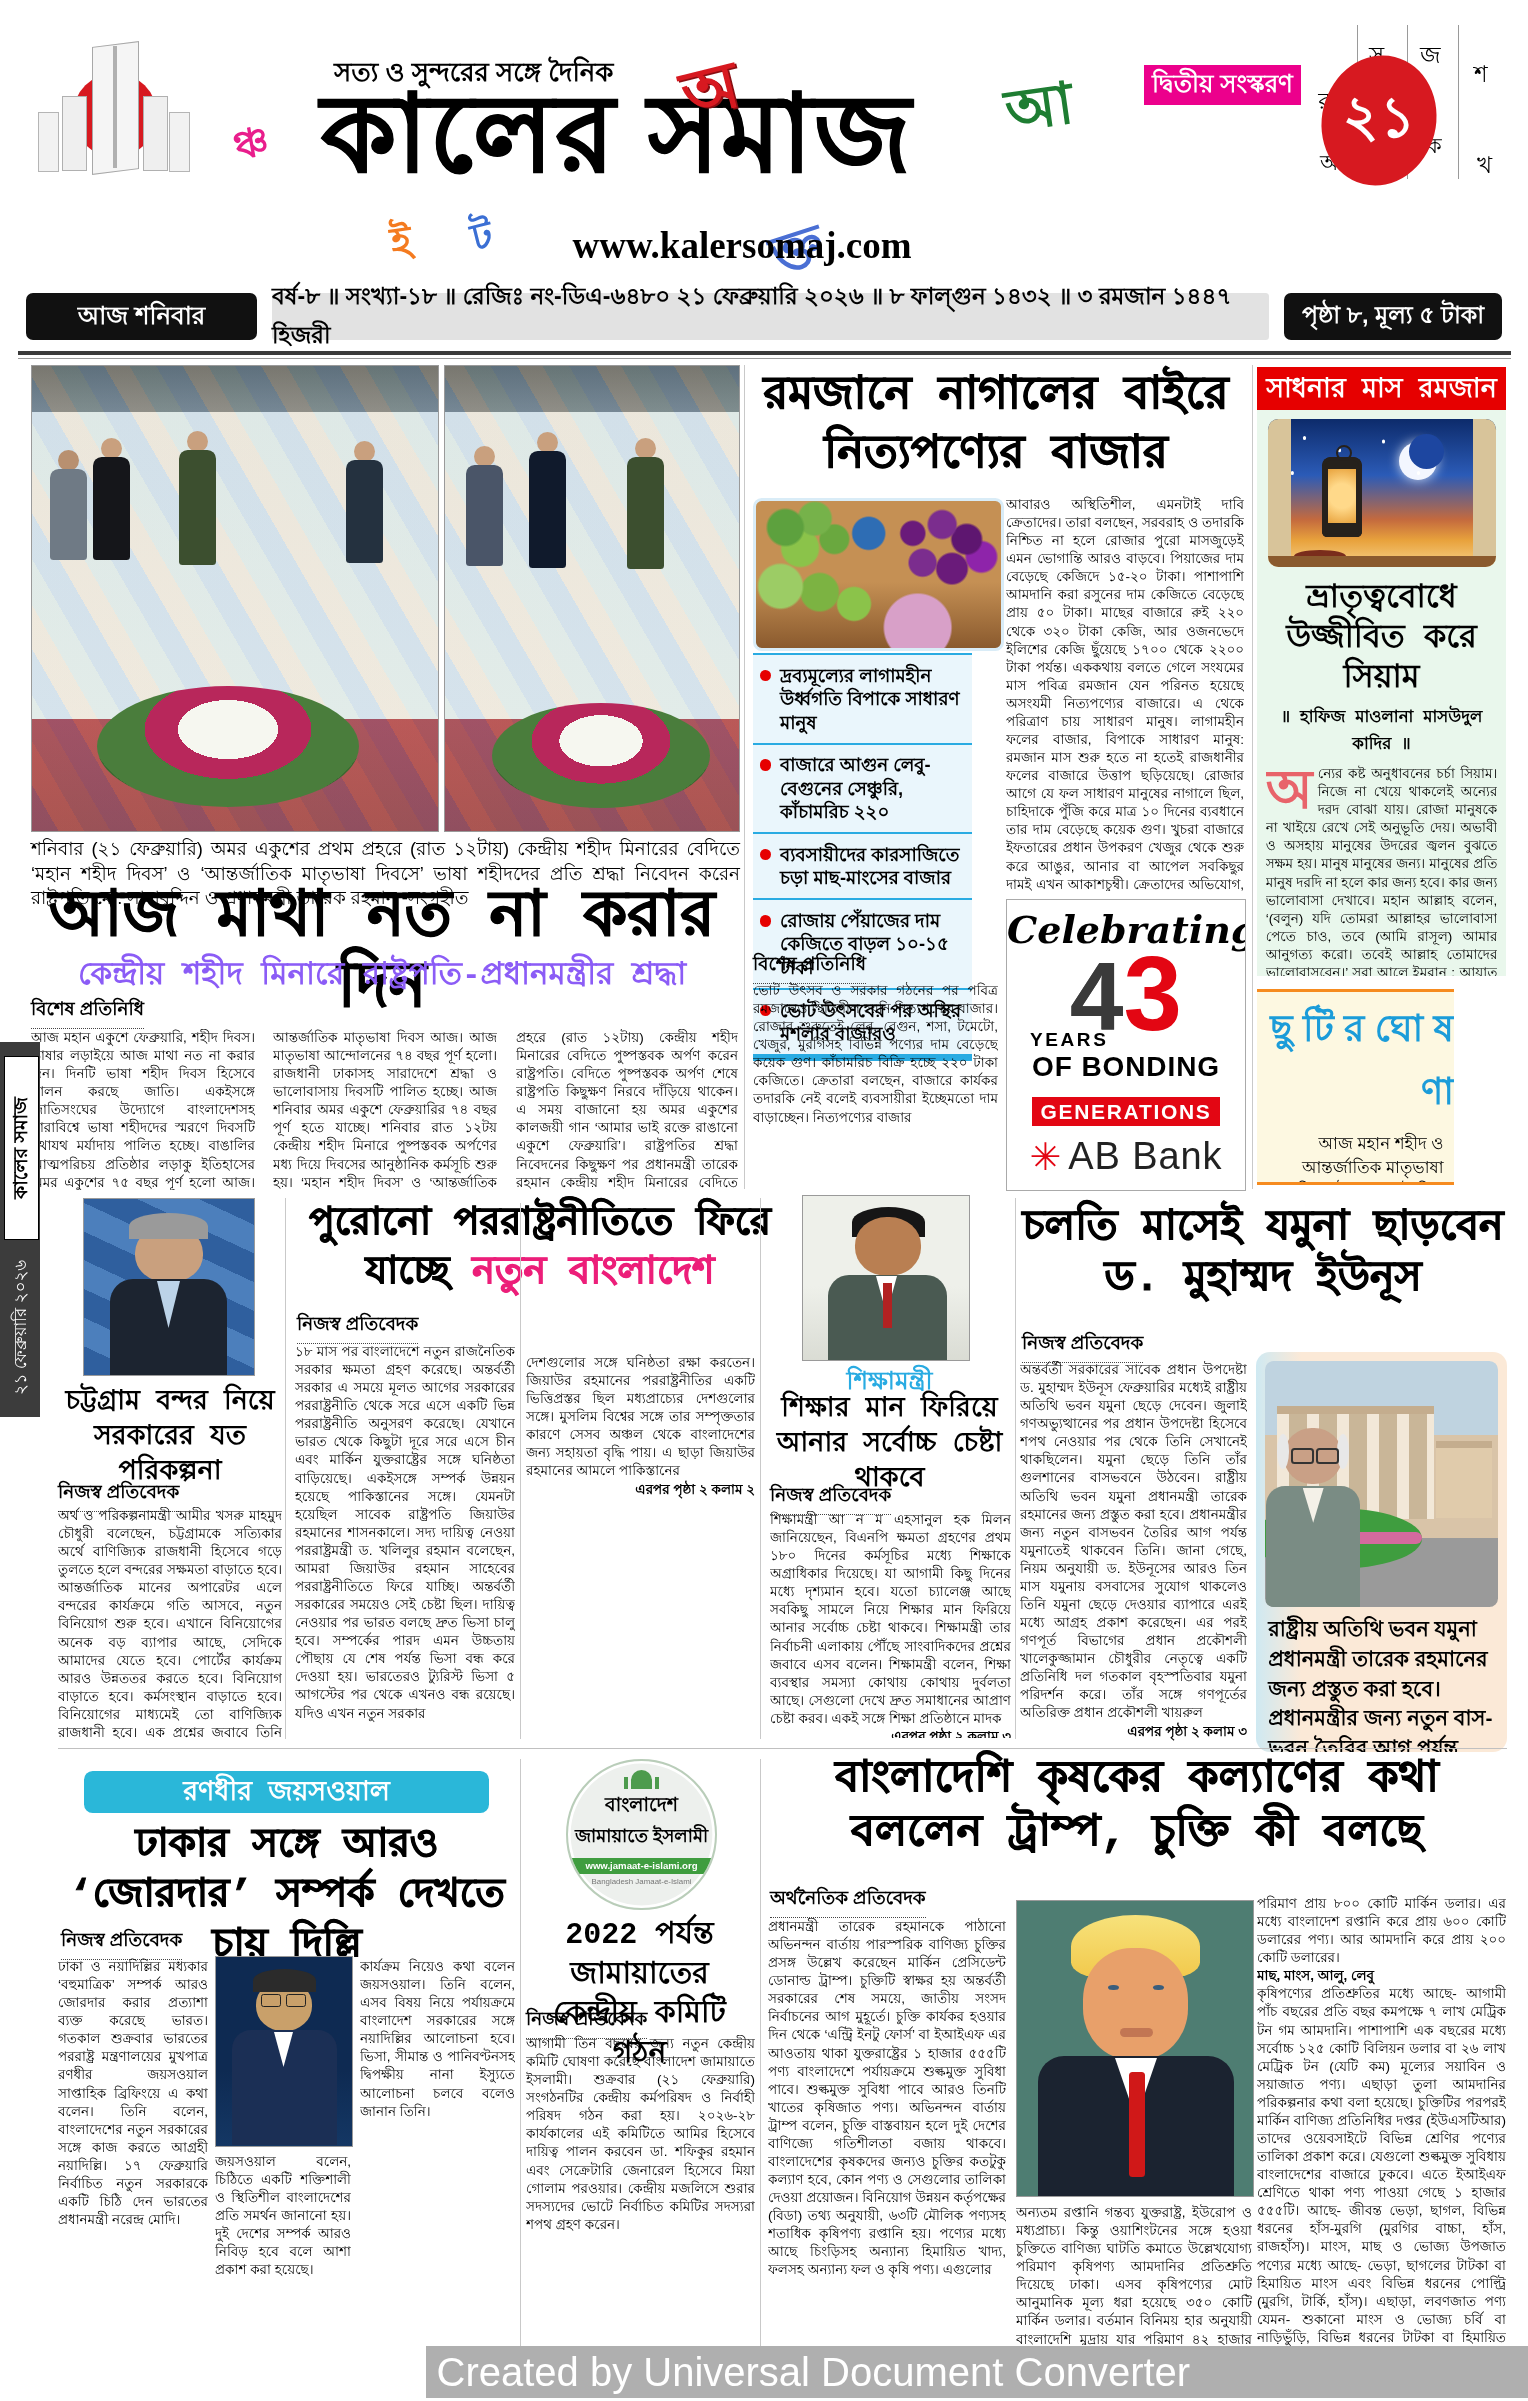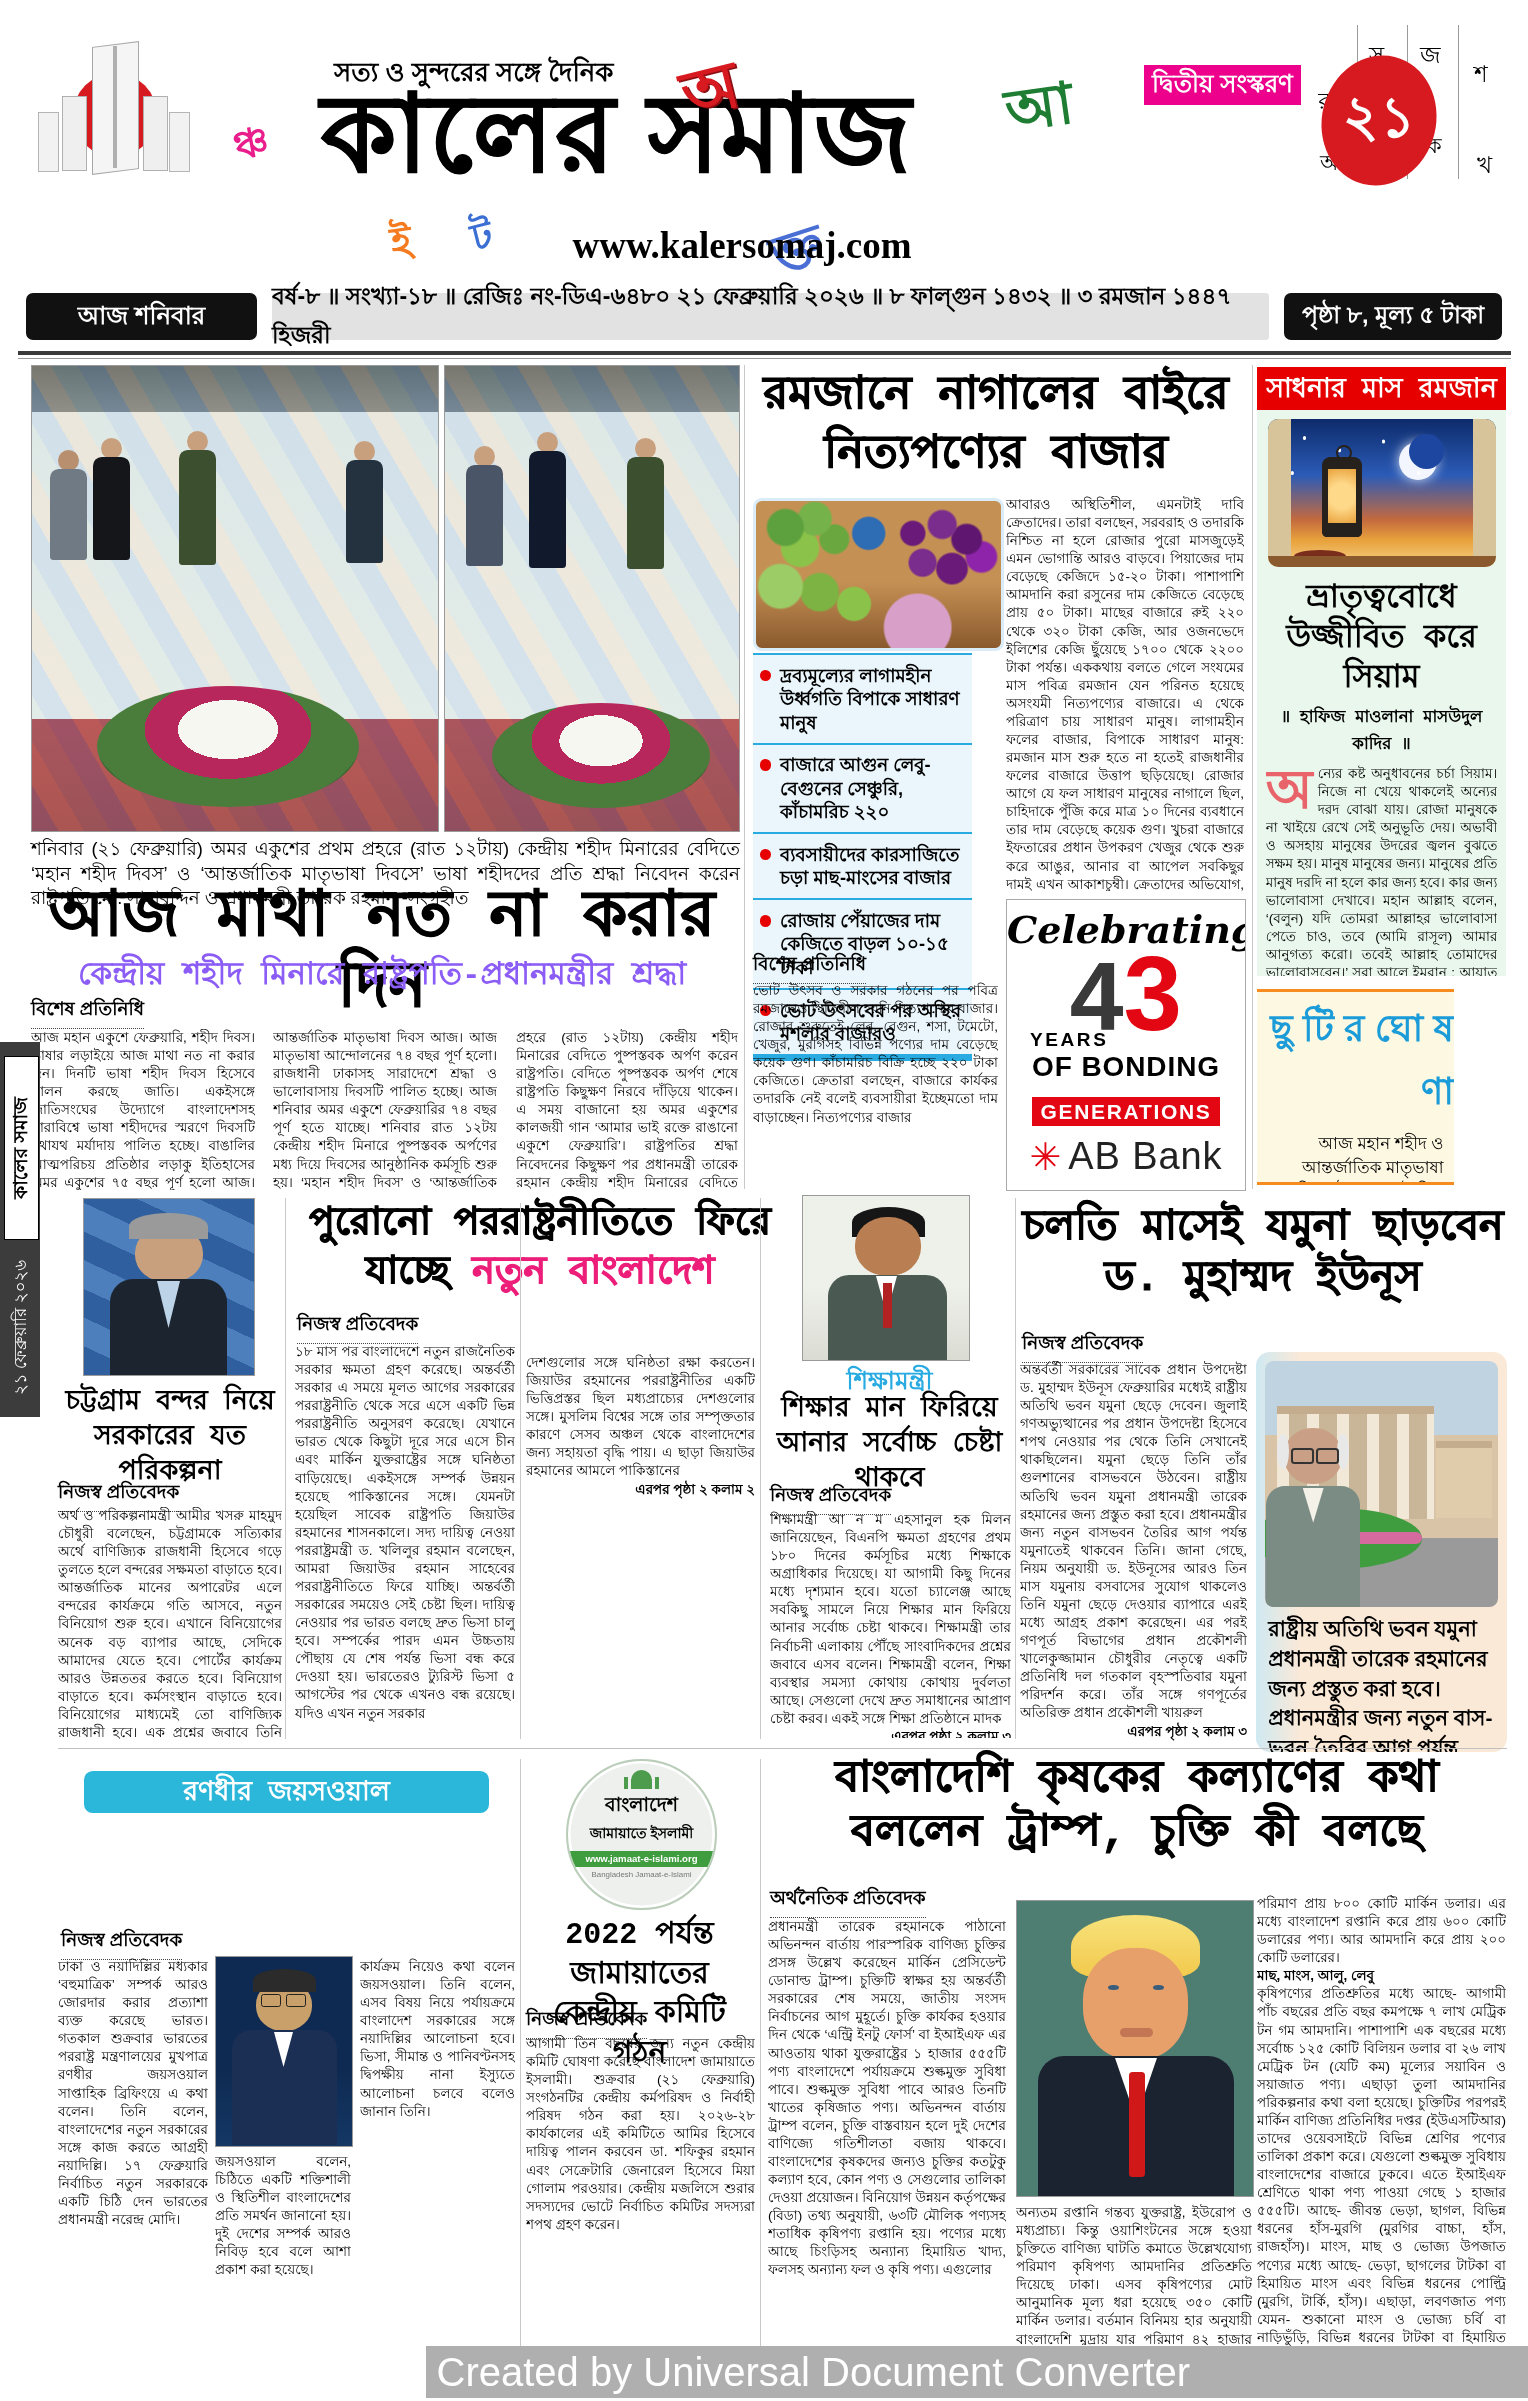--- a/index.html
+++ b/index.html
@@ -319,20 +319,21 @@
     <div style="position:absolute;left:12.2px;top:262px;width:227px;font-size:21px;font-weight:bold;line-height:1.42;">রাষ্ট্রীয় অতিথি ভবন যমুনা প্রধানমন্ত্রী তারেক রহমানের জন্য প্রস্তুত করা হবে। প্রধানমন্ত্রীর জন্য নতুন বাস- ভবন তৈরির আগ পর্যন্ত যমুনাতেই থাকবেন তিনি</div>
   </div>
 
   <div class="vline" style="left:285px;top:1198px;height:541px;"></div>
   <div class="vline" style="left:520px;top:1203px;height:536px;"></div>
   <div class="vline" style="left:760px;top:1198px;height:541px;"></div>
   <div class="vline" style="left:1015px;top:1198px;height:541px;"></div>
   <div class="hline" style="left:58px;top:1748px;width:1449px;"></div>
 
   <div class="abs c" style="left:84px;top:1771px;width:405px;height:42px;background:#2ab7d9;color:#fff;border-radius:8.7px;font-size:27px;font-weight:bold;display:flex;align-items:center;justify-content:center;">রণধীর জয়সওয়াল</div>
+  <div class="abs hl fat c" style="left:58px;top:1822px;width:458px;font-size:39px;line-height:1.28;">ঢাকার সঙ্গে আরও ‘জোরদার’ সম্পর্ক দেখতে চায় দিল্লি</div>
   <div class="abs" style="left:61px;top:1926px;">
     <span class="byline">নিজস্ব প্রতিবেদক</span>
   </div>
   <div class="abs bn-body" style="left:58px;top:1958px;width:150px;height:388px;">ঢাকা ও নয়াদিল্লির মধ্যকার ‘বহুমাত্রিক’ সম্পর্ক আরও জোরদার করার প্রত্যাশা ব্যক্ত করেছে ভারত। গতকাল শুক্রবার ভারতের পররাষ্ট্র মন্ত্রণালয়ের মুখপাত্র রণধীর জয়সওয়াল সাপ্তাহিক ব্রিফিংয়ে এ কথা বলেন। তিনি বলেন, বাংলাদেশের নতুন সরকারের সঙ্গে কাজ করতে আগ্রহী নয়াদিল্লি। ১৭ ফেব্রুয়ারি নির্বাচিত নতুন সরকারকে একটি চিঠি দেন ভারতের প্রধানমন্ত্রী নরেন্দ্র মোদি।</div>
   <div class="photo" style="left:215px;top:1956px;width:136px;height:189px;background:linear-gradient(180deg,#0e2a52 0 60%,#143764 100%);">
     <div style="position:absolute;left:40px;top:23px;width:56px;height:51px;border-radius:48%;background:#c9a06a;"></div>
     <div style="position:absolute;left:37px;top:12.2px;width:63px;height:23px;border-radius:50% 50% 0 0;background:#2b2b2b;"></div>
     <div style="position:absolute;left:45px;top:37px;width:17.5px;height:10.5px;border:1.7px solid #222;border-radius:2.6px;"></div>
     <div style="position:absolute;left:70px;top:37px;width:17.5px;height:10.5px;border:1.7px solid #222;border-radius:2.6px;"></div>
     <div style="position:absolute;left:15.7px;top:73px;width:105px;height:115px;border-radius:19px 19px 0 0;background:#1b2f55;"></div>
@@ -341,21 +342,21 @@
   <div class="abs bn-body" style="left:215px;top:2153px;width:136px;height:192px;">জয়সওয়াল বলেন, চিঠিতে একটি শক্তিশালী ও স্থিতিশীল বাংলাদেশের প্রতি সমর্থন জানানো হয়। দুই দেশের সম্পর্ক আরও নিবিড় হবে বলে আশা প্রকাশ করা হয়েছে।</div>
   <div class="abs bn-body" style="left:360px;top:1958px;width:155px;height:388px;">কার্যক্রম নিয়েও কথা বলেন জয়সওয়াল। তিনি বলেন, এসব বিষয় নিয়ে পর্যায়ক্রমে বাংলাদেশ সরকারের সঙ্গে নয়াদিল্লির আলোচনা হবে। ভিসা, সীমান্ত ও পানিবণ্টনসহ দ্বিপক্ষীয় নানা ইস্যুতে আলোচনা চলবে বলেও জানান তিনি।</div>
 
   <div class="abs" style="left:566px;top:1759px;width:147px;height:147px;border-radius:50%;background:#edf0ed;border:2.6px solid #b9cdb9;box-shadow:0 0 0 2.6px #fff inset;text-align:center;overflow:hidden;">
     <div style="margin:8.7px auto 0;width:35px;height:19px;position:relative;">
       <div style="position:absolute;left:7px;top:0;width:21px;height:19px;border-radius:10.5px 10.5px 0 0;background:#4d9b4d;"></div>
       <div style="position:absolute;left:0;top:7px;width:4.4px;height:12.2px;background:#4d9b4d;"></div>
       <div style="position:absolute;right:0;top:7px;width:4.4px;height:12.2px;background:#4d9b4d;"></div>
     </div>
     <div style="font-size:19px;font-weight:900;margin-top:1.7px;">বাংলাদেশ</div>
-    <div style="font-size:14px;font-weight:900;">জামায়াতে ইসলামী</div>
+    <div style="font-size:18px;font-weight:900;">জামায়াতে ইসলামী</div>
     <div style="background:#3f9d3f;color:#fff;font-size:9.6px;font-weight:bold;margin-top:4.4px;padding:2.6px 0;">www.jamaat-e-islami.org</div>
     <div style="font-size:7.9px;color:#777;margin-top:3.5px;">Bangladesh Jamaat-e-Islami</div>
   </div>
   <div class="abs hl c" style="left:524px;top:1916px;width:231px;font-size:30px;line-height:1.32;">2022 পর্যন্ত জামায়াতের কেন্দ্রীয় কমিটি গঠন</div>
   <div class="abs" style="left:526px;top:2005px;">
     <span class="byline">নিজস্ব প্রতিবেদক</span>
   </div>
   <div class="abs bn-body" style="left:526px;top:2035px;width:229px;height:311px;">আগামী তিন বছরের জন্য নতুন কেন্দ্রীয় কমিটি ঘোষণা করেছে বাংলাদেশ জামায়াতে ইসলামী। শুক্রবার (২১ ফেব্রুয়ারি) সংগঠনটির কেন্দ্রীয় কর্মপরিষদ ও নির্বাহী পরিষদ গঠন করা হয়। ২০২৬-২৮ কার্যকালের এই কমিটিতে আমির হিসেবে দায়িত্ব পালন করবেন ডা. শফিকুর রহমান এবং সেক্রেটারি জেনারেল হিসেবে মিয়া গোলাম পরওয়ার। কেন্দ্রীয় মজলিসে শুরার সদস্যদের ভোটে নির্বাচিত কমিটির সদস্যরা শপথ গ্রহণ করেন।</div>
 
   <div class="abs hl fat c" style="left:768px;top:1753px;width:738px;font-size:43px;line-height:1.25;">বাংলাদেশি কৃষকের কল্যাণের কথা বললেন ট্রাম্প, চুক্তি কী ব‌লছে</div>

